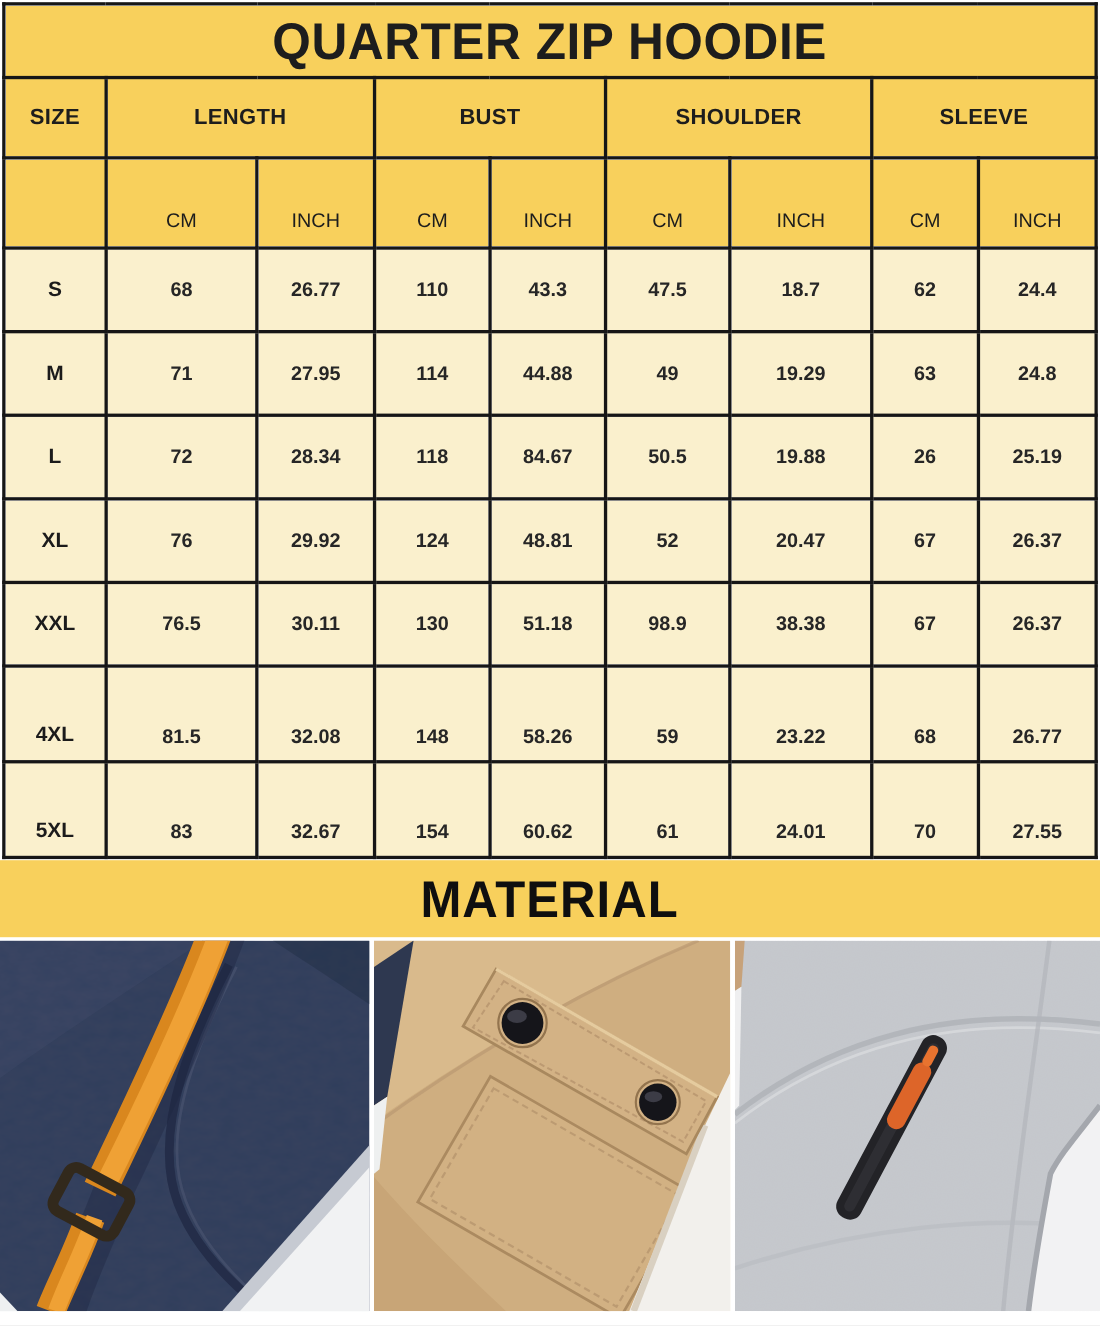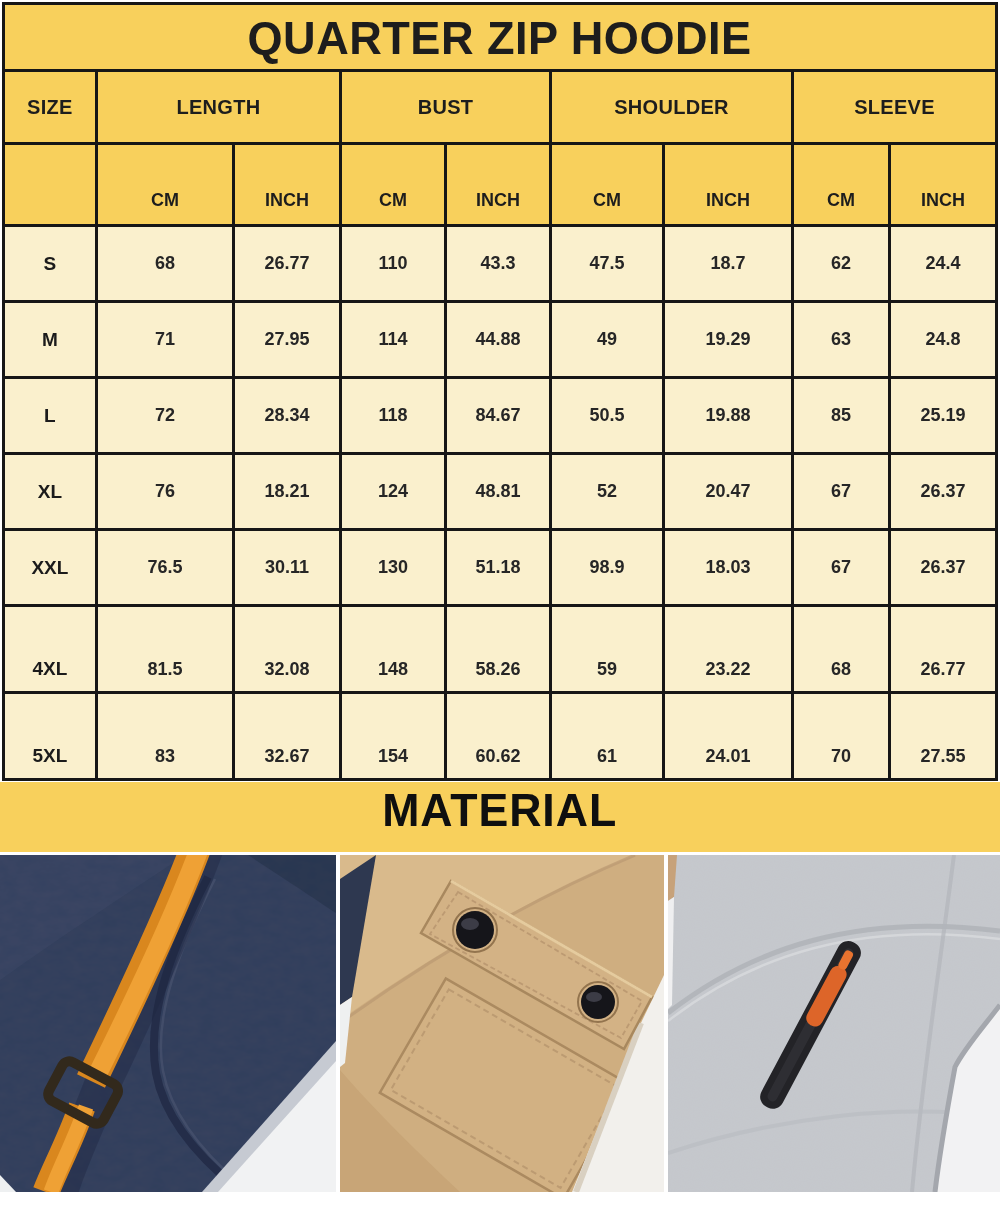--- a/index.html
+++ b/index.html
@@ -15,28 +15,28 @@
   table.size-table th,table.size-table td{
     border:3px solid #161616;text-align:center;color:#1d1d1d;
     padding:0;overflow:hidden;white-space:nowrap;
   }
   tr.title-row td{
     height:64px;background:#f8d05c;font-size:47px;font-weight:bold;letter-spacing:.5px;
   }
   tr.title-row td span{display:inline-block;transform:scaleX(.96);}
   tr.group-row th{height:70px;background:#f8d05c;font-size:20px;font-weight:bold;letter-spacing:.3px;}
   tr.unit-row th{
-    height:66px;background:#f8d05c;font-size:18px;font-weight:bold;
+    height:66px;background:#f8d05c;font-size:18px;font-weight:normal;
     vertical-align:bottom;padding-bottom:13px;
   }
   tr.data-row td{height:73px;background:#faf0cd;font-size:18px;font-weight:bold;color:#262626;}
   tr.data-row td.size-col{font-size:19px;color:#1b1b1b;}
   tr.row-low td{vertical-align:bottom;padding-bottom:11px;}
   .material-band{
-    height:70px;background:#f8d05c;display:flex;align-items:flex-start;justify-content:center;
+    height:70px;background:#f8d05c;display:flex;align-items:center;justify-content:center;
     font-size:47px;font-weight:bold;color:#0f0f0f;letter-spacing:1px;margin-top:1px;
   }
   .material-band span{display:inline-block;transform:scaleX(.95);}
   .photos{display:flex;gap:4px;margin-top:3px;height:337px;background:#ffffff;}
   .photo{height:337px;overflow:hidden;}
   .photo svg{display:block;}
 </style>
 </head>
 <body>
 
@@ -101,42 +101,42 @@
           <td>24.8</td>
         </tr>
         <tr class="data-row">
           <td class="size-col">L</td>
           <td>72</td>
           <td>28.34</td>
           <td>118</td>
           <td>84.67</td>
           <td>50.5</td>
           <td>19.88</td>
-          <td>85</td>
+          <td>26</td>
           <td>25.19</td>
         </tr>
         <tr class="data-row">
           <td class="size-col">XL</td>
           <td>76</td>
-          <td>18.21</td>
+          <td>29.92</td>
           <td>124</td>
           <td>48.81</td>
           <td>52</td>
           <td>20.47</td>
           <td>67</td>
           <td>26.37</td>
         </tr>
         <tr class="data-row">
           <td class="size-col">XXL</td>
           <td>76.5</td>
           <td>30.11</td>
           <td>130</td>
           <td>51.18</td>
           <td>98.9</td>
-          <td>18.03</td>
+          <td>38.38</td>
           <td>67</td>
           <td>26.37</td>
         </tr>
         <tr class="data-row row-low">
           <td class="size-col">4XL</td>
           <td>81.5</td>
           <td>32.08</td>
           <td>148</td>
           <td>58.26</td>
           <td>59</td>

